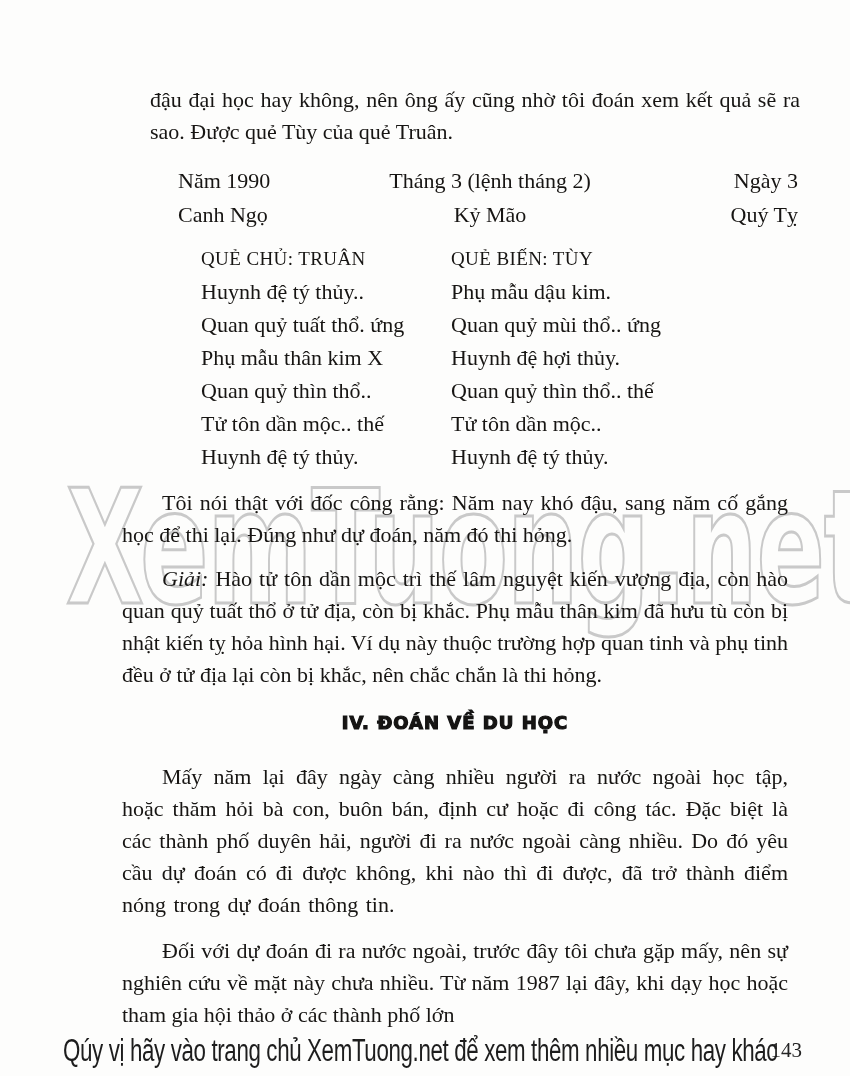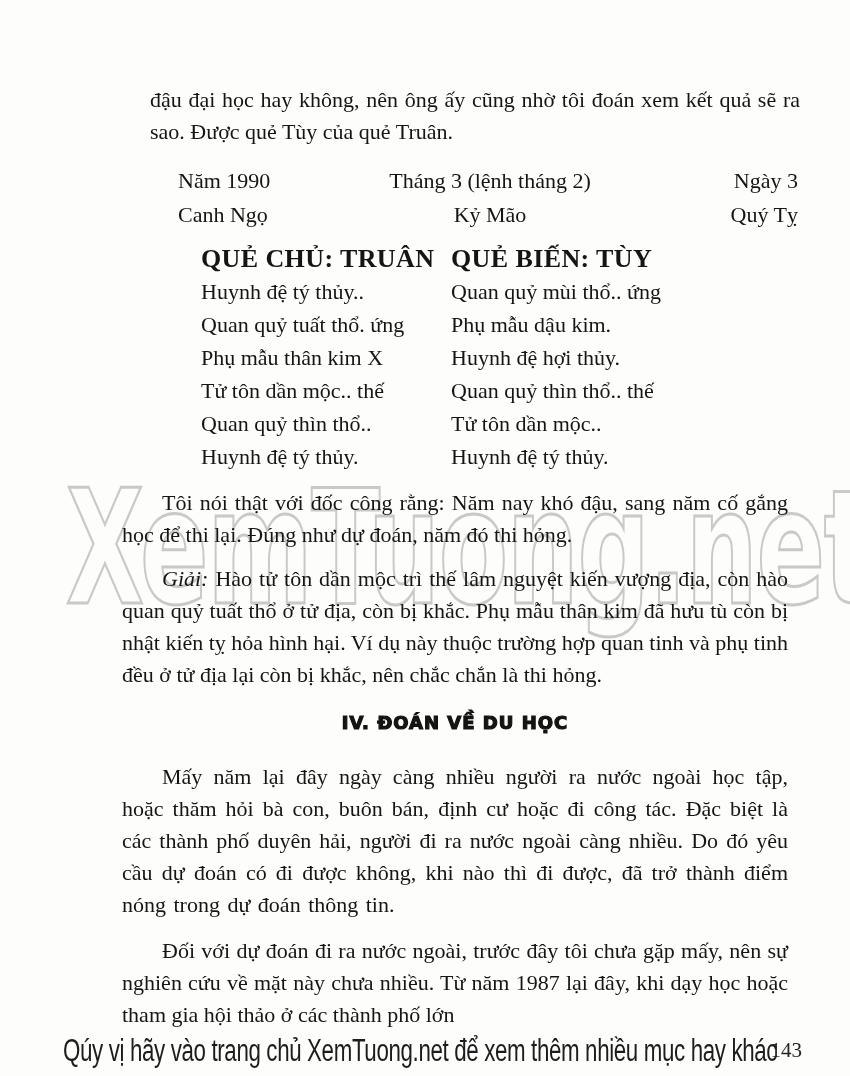--- a/index.html
+++ b/index.html
@@ -26,21 +26,21 @@
   }
   .intro { margin:0 0 0 40px; text-align:justify; }
   .dates { margin-top:16px; line-height:34px; }
   .dates-row { display:grid; grid-template-columns:240px 1fr 170px; }
   .dates-cell-left   { padding-left:68px; }
   .dates-cell-center { text-align:center; }
   .dates-cell-right  { text-align:right; padding-right:2px; }
   .hex { margin-top:10px; display:flex; line-height:33px; }
   .hex-col-main    { margin-left:91px; width:250px; }
   .hex-col-changed { flex:1; }
-  .hex-title { font-size:26px; letter-spacing:0.4px;font-weight:bold; }
+  .hex-title { font-size:19px; letter-spacing:0.4px; }
   .hex-line  { white-space:nowrap; }
   .para { margin:12px; text-align:justify; text-indent:40px; }
   .para-result   { margin-top:14px; }
   .para-solution { margin-top:0; }
   .solution-label { font-style:italic;font-family:Liberation Serif, serif; }
   .section-heading {
     margin:8px 0 0 0; text-align:center;
     font-family:"DejaVu Sans",sans-serif; font-weight:bold;
     font-size:18px; letter-spacing:1px; line-height:40px;
     -webkit-text-stroke:1.2px #121212;
@@ -82,28 +82,28 @@
         <span class="dates-cell-right">Quý Tỵ</span>
       </div>
     </div>
 
     <div class="hex">
       <div class="hex-col-main">
         <div class="hex-title">QUẺ CHỦ: TRUÂN</div>
         <div class="hex-line">Huynh đệ tý thủy..</div>
         <div class="hex-line">Quan quỷ tuất thổ. ứng</div>
         <div class="hex-line">Phụ mẫu thân kim X</div>
+        <div class="hex-line">Quan quỷ thìn thổ..</div>
         <div class="hex-line">Tử tôn dần mộc.. thế</div>
-        <div class="hex-line">Quan quỷ thìn thổ..</div>
         <div class="hex-line">Huynh đệ tý thủy.</div>
       </div>
       <div class="hex-col-changed">
         <div class="hex-title">QUẺ BIẾN: TÙY</div>
+        <div class="hex-line">Phụ mẫu dậu kim.</div>
         <div class="hex-line">Quan quỷ mùi thổ.. ứng</div>
-        <div class="hex-line">Phụ mẫu dậu kim.</div>
         <div class="hex-line">Huynh đệ hợi thủy.</div>
         <div class="hex-line">Quan quỷ thìn thổ.. thế</div>
         <div class="hex-line">Tử tôn dần mộc..</div>
         <div class="hex-line">Huynh đệ tý thủy.</div>
       </div>
     </div>
 
     <p class="para para-result">Tôi nói thật với đốc công rằng: Năm nay khó đậu, sang năm cố gắng học để thi lại. Đúng như dự đoán, năm đó thi hỏng.</p>
 
     <p class="para para-solution"><span class="solution-label">Giải:</span> <span>Hào tử tôn dần mộc trì thế lâm nguyệt kiến vượng địa, còn hào quan quỷ tuất thổ ở tử địa, còn bị khắc. Phụ mẫu thân kim đã hưu tù còn bị nhật kiến tỵ hỏa hình hại. Ví dụ này thuộc trường hợp quan tinh và phụ tinh đều ở tử địa lại còn bị khắc, nên chắc chắn là thi hỏng.</span></p>

